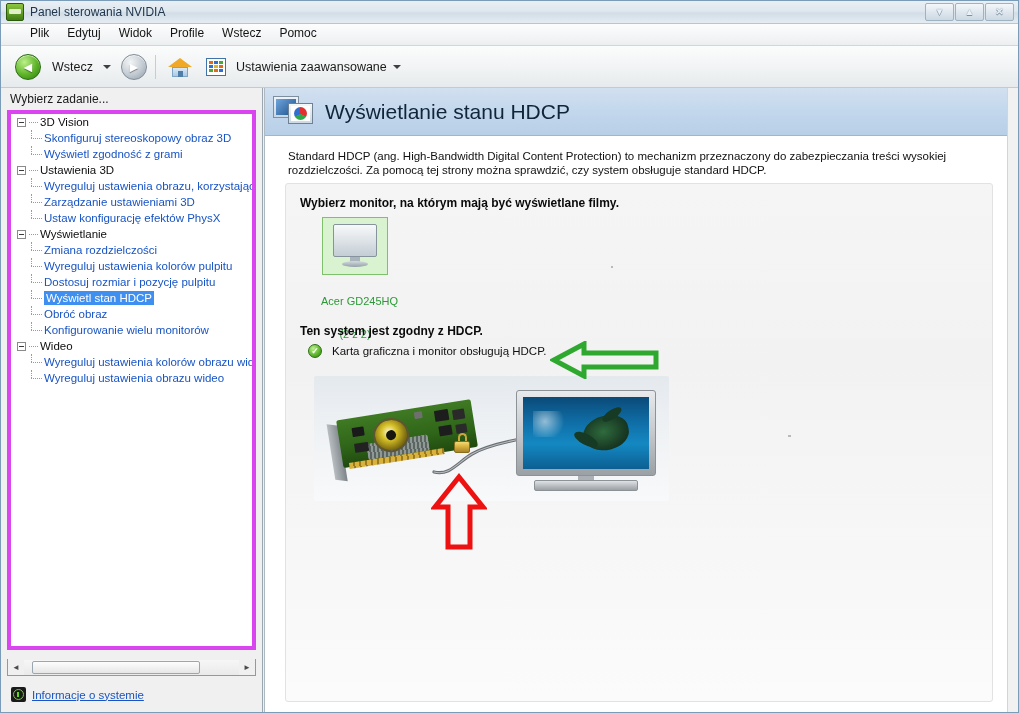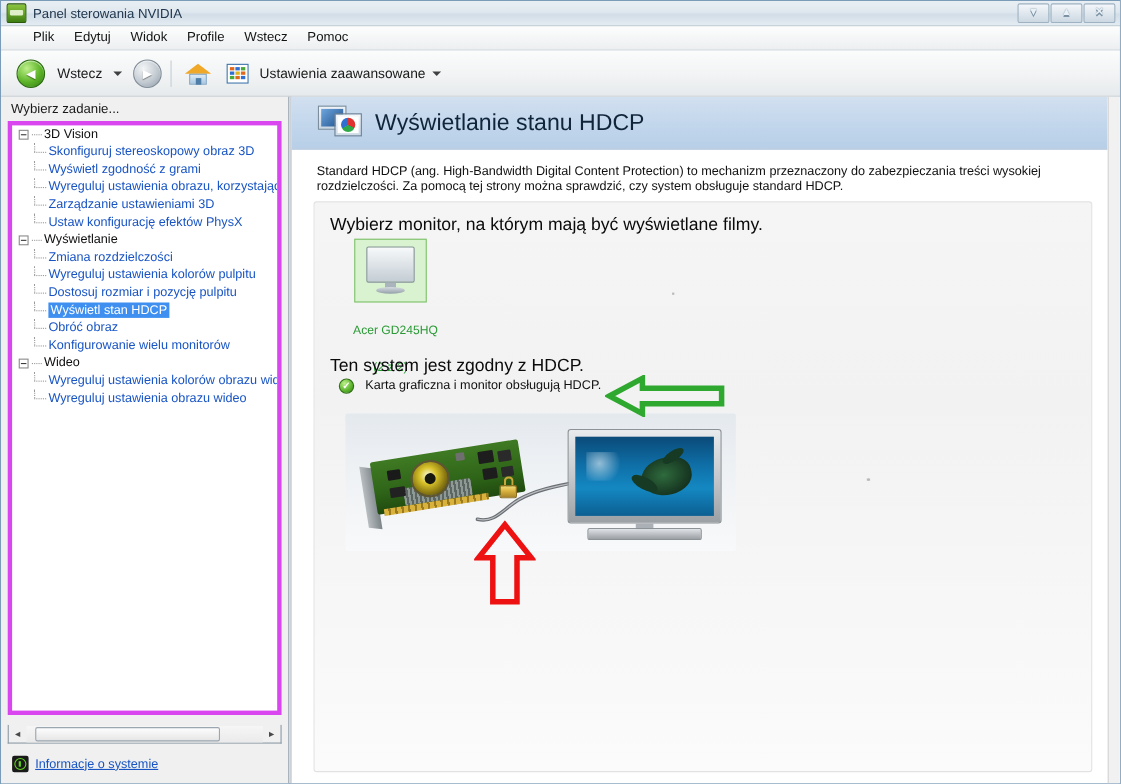--- a/index.html
+++ b/index.html
@@ -341,21 +341,21 @@
     right: 11px; bottom: 0;
     overflow: hidden;
   }
   #page-header {
     position: relative;
     height: 47px;
     background: linear-gradient(to bottom, #d2e0f0 0%, #c3d7ec 50%, #b7cfe7 100%);
     border-bottom: 1px solid #9db6d3;
     display: flex;
     align-items: center;
-    padding-left: 24px;
+    padding-left: 8px;
   }
   #page-header-icon {
     width: 42px; height: 36px;
     position: relative;
     flex: 0 0 auto;
     margin-right: 10px;
   }
   #page-header-icon .mon-back {
     position: absolute; left: 0; top: 2px;
     width: 26px; height: 22px;
@@ -404,22 +404,22 @@
   #panel-area {
     position: absolute;
     left: 20px; top: 95px;
     right: 14px; bottom: 10px;
     background: linear-gradient(to bottom, #f5f5f5 0%, #f2f2f2 35%, #fbfbfb 100%);
     border: 1px solid #e2e2e2;
     border-radius: 3px;
     box-sizing: border-box;
   }
   .section-heading {
-    font-size: 16px;
-    font-weight: normal;
+    font-size: 12px;
+    font-weight: bold;
     color: #0a0a0a;
     white-space: nowrap;
   }
   #monitor-heading { position: absolute; left: 14px; top: 12px; }
   #monitor-item {
     position: absolute;
     left: 35px; top: 33px;
     width: 68px;
     text-align: center;
   }
@@ -729,20 +729,25 @@
           <span class="elbow"></span>
           <span class="child-label">Skonfiguruj stereoskopowy obraz 3D</span>
         </div>
         <div class="tree-child">
           <span class="elbow"></span>
           <span class="child-label">Wyświetl zgodność z grami</span>
         </div>
       </div>
 
       <div class="tree-group">
+        <div class="tree-root">
+          <span class="expander"></span>
+          <span class="dashdots"></span>
+          <span>Ustawienia 3D</span>
+        </div>
         <div class="tree-child">
           <span class="elbow"></span>
           <span class="child-label">Wyreguluj ustawienia obrazu, korzystając z</span>
         </div>
         <div class="tree-child">
           <span class="elbow"></span>
           <span class="child-label">Zarządzanie ustawieniami 3D</span>
         </div>
         <div class="tree-child">
           <span class="elbow"></span>

